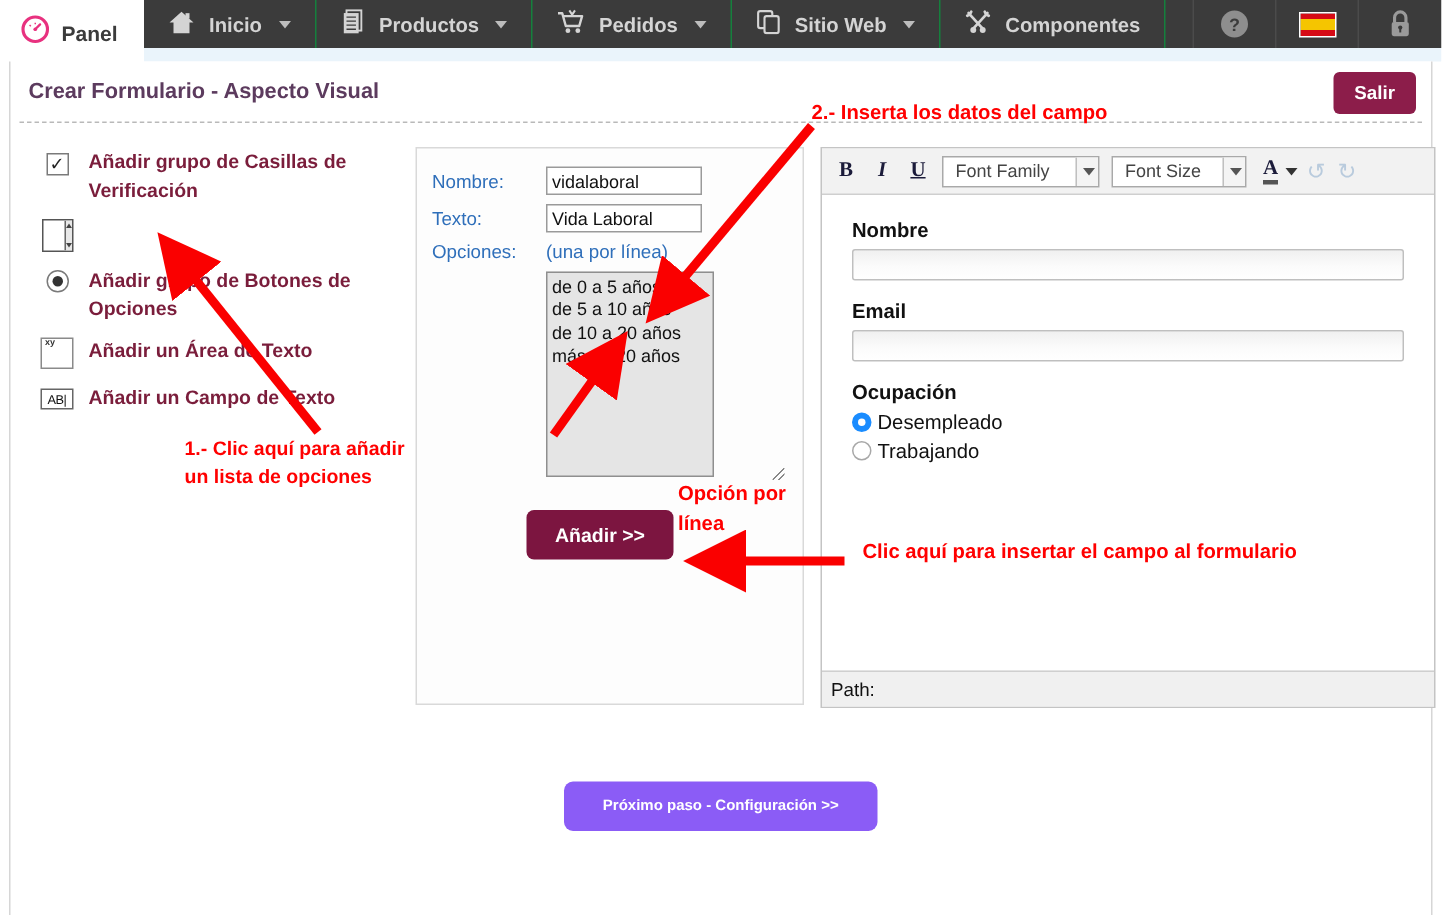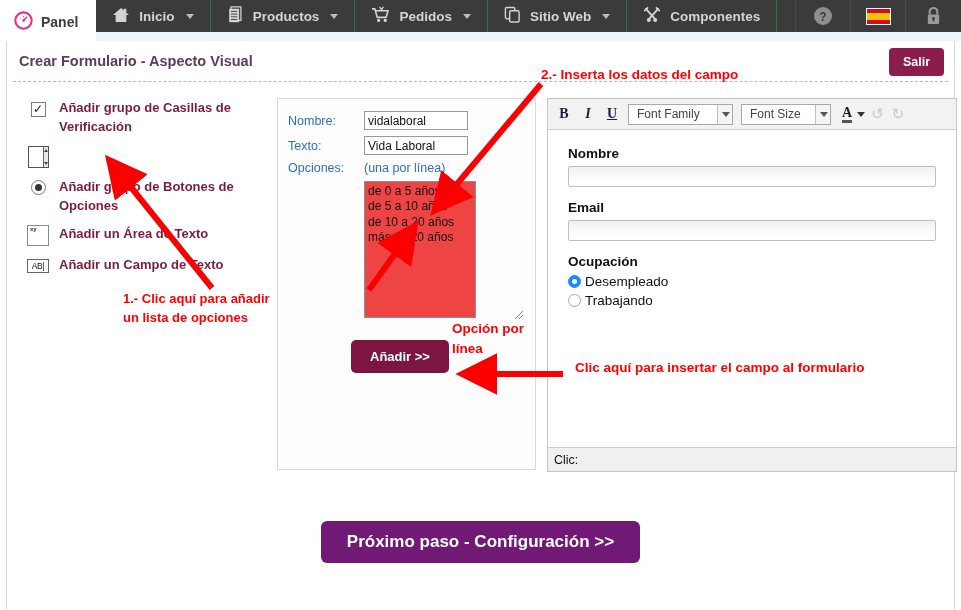--- a/index.html
+++ b/index.html
@@ -230,21 +230,21 @@
     font-family: "Liberation Sans", sans-serif;
     padding: 1px 3px;
     color: #111;
   }
   .fhint { color: #2f6fba; font-size: 12.5px; }
   .opts-wrap { margin-left: 76px; position: relative; }
   .ftextarea {
     width: 112px;
     height: 137px;
     border: 1px solid #8f8f8f;
-    background: #ef4444;
+    background: #e5e5e5;
     font-size: 12px;
     font-family: "Liberation Sans", sans-serif;
     padding: 2px 3px;
     color: #111;
     line-height: 1.28;
     resize: none;
     overflow: hidden;
   }
   .resize-grip {
     position: absolute; right: 2px; bottom: 3px;
@@ -364,23 +364,23 @@
     color: #111;
   }
 
   
   .footer-zone {
     position: absolute;
     left: 0; right: 0; top: 480px;
     display: flex; justify-content: center;
   }
   .btn-next {
-    background: #701a75;
+    background: #8b5cf6;
     color: #ffffff;
-    font-size: 17px;
+    font-size: 10px;
     font-weight: bold;
     padding: 11px 26px;
     border: none;
     border-radius: 6px;
     cursor: pointer;
   }
 
   
   .ann-layer {
     position: absolute;
@@ -632,21 +632,21 @@
             </span>
           <span class="rl">Desempleado</span>
         </div>
         <div class="ed-radio-row">
           <span class="rb"></span>
           <span class="rl">Trabajando</span>
         </div>
       </div>
 
       <div class="ed-status">
-        <span>Clic:</span>
+        <span>Path:</span>
       </div>
     </div>
   </div>
 
   <div class="footer-zone">
     <button class="btn-next">Próximo paso - Configuración &gt;&gt;</button>
   </div>
 </div>
 
 <div class="ann-layer">

